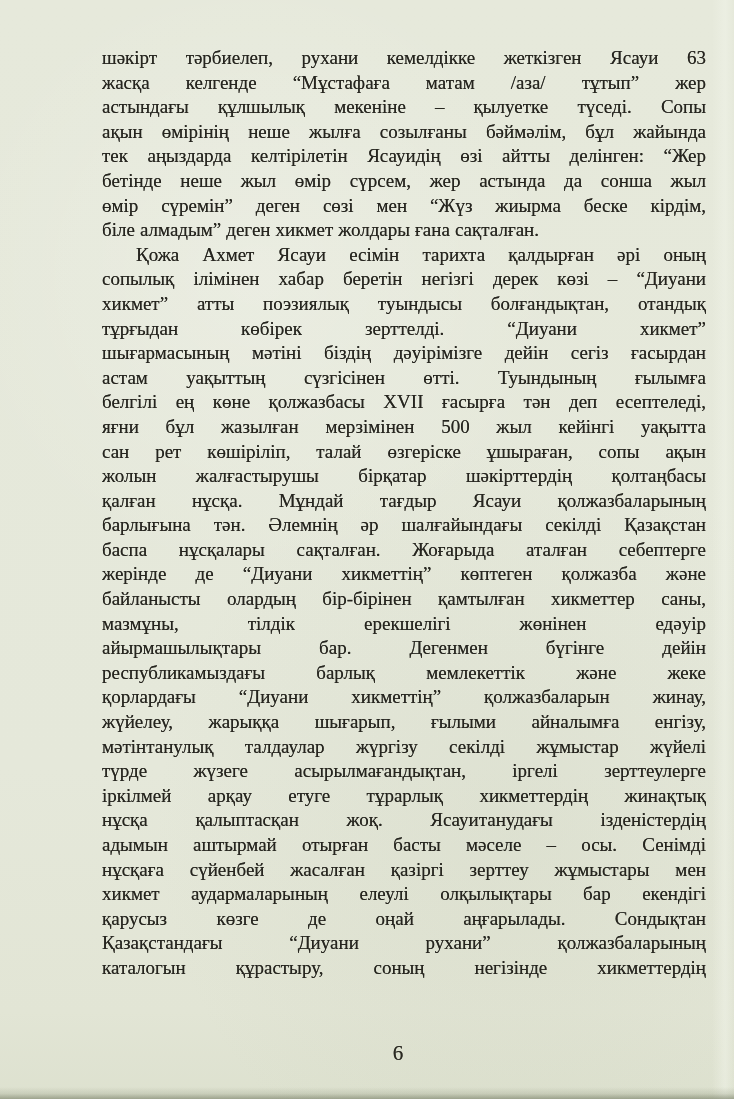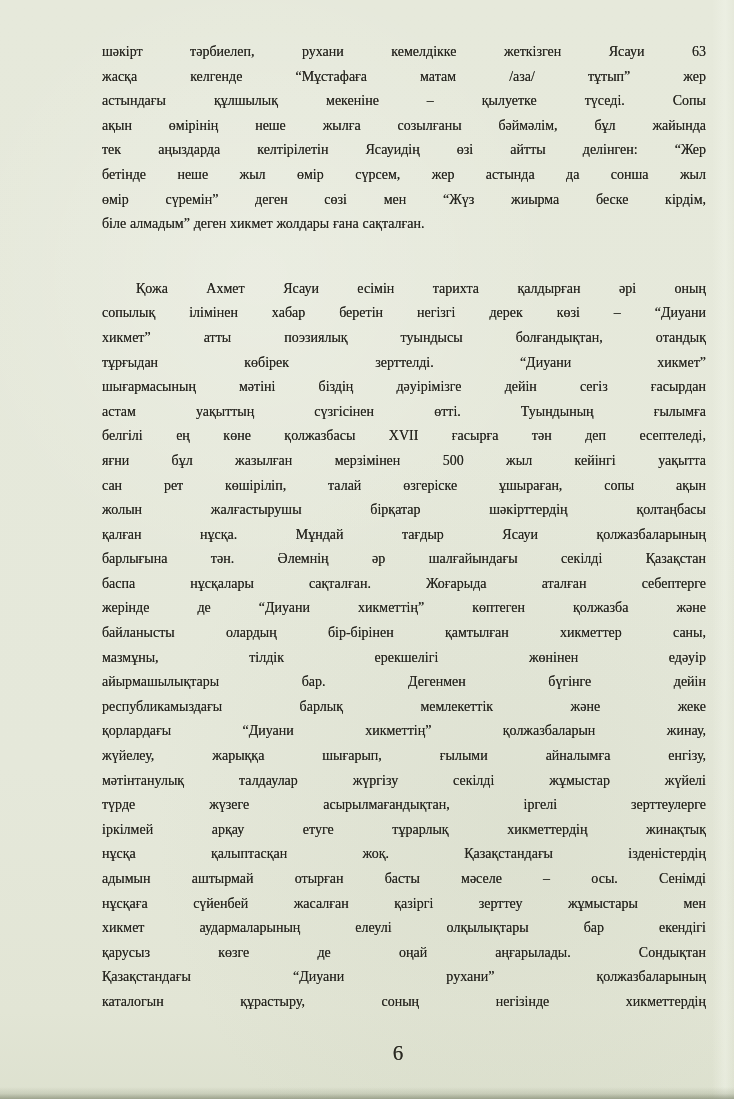--- a/index.html
+++ b/index.html
@@ -32,42 +32,41 @@
   .edge-bottom {
     position: absolute;
     left: 0; right: 0; bottom: 0;
     height: 12px;
     background: linear-gradient(180deg, rgba(110,118,90,0) 0%, rgba(110,118,90,0.18) 55%, rgba(92,100,74,0.50) 100%);
     pointer-events: none;
   }
   .text-block {
     position: absolute;
     left: 102px;
-    top: 40px;
+    top: 46px;
     width: 604px;
-    font-size: 14px;
+    font-size: 19px;
     line-height: 24.6px;
     color: #26251f;
     text-shadow: 0 0 0.45px rgba(42,41,36,0.75);
     word-spacing: 0.3px;
   }
   .line {
     height: 24.6px;
     overflow: hidden;
     text-align: justify;
     text-align-last: justify;
     white-space: normal;
   }
   .line.no-justify {
     text-align: right;
     text-align-last: left;
   }
   .line.indent {
     padding-left: 34px;
-    margin-top: 40px;
   }
   .page-number {
     position: absolute;
     left: 102px;
     width: 604px;
     top: 1041px;
     text-align: center;
     font-size: 21px;
     color: #2a2922;
     transform: translateX(-6px);
@@ -103,21 +102,21 @@
       <div class="line">жерінде де “Диуани хикметтің” көптеген қолжазба және</div>
       <div class="line">байланысты олардың бір-бірінен қамтылған хикметтер саны,</div>
       <div class="line">мазмұны, тілдік ерекшелігі жөнінен едәуір</div>
       <div class="line">айырмашылықтары бар. Дегенмен бүгінге дейін</div>
       <div class="line">республикамыздағы барлық мемлекеттік және жеке</div>
       <div class="line">қорлардағы “Диуани хикметтің” қолжазбаларын жинау,</div>
       <div class="line">жүйелеу, жарыққа шығарып, ғылыми айналымға енгізу,</div>
       <div class="line">мәтінтанулық талдаулар жүргізу секілді жұмыстар жүйелі</div>
       <div class="line">түрде жүзеге асырылмағандықтан, іргелі зерттеулерге</div>
       <div class="line">іркілмей арқау етуге тұрарлық хикметтердің жинақтық</div>
-      <div class="line">нұсқа қалыптасқан жоқ. Қазақстандағы ізденістердің</div>
+      <div class="line">нұсқа қалыптасқан жоқ. Ясауитанудағы ізденістердің</div>
       <div class="line">адымын аштырмай отырған басты мәселе – осы. Сенімді</div>
       <div class="line">нұсқаға сүйенбей жасалған қазіргі зерттеу жұмыстары мен</div>
       <div class="line">хикмет аудармаларының елеулі олқылықтары бар екендігі</div>
       <div class="line">қарусыз көзге де оңай аңғарылады. Сондықтан</div>
       <div class="line">Қазақстандағы “Диуани рухани” қолжазбаларының</div>
       <div class="line">каталогын құрастыру, соның негізінде хикметтердің</div>
     </div>
   <div class="page-number">6</div>
   <div class="edge-right"></div>
   <div class="edge-bottom"></div>

